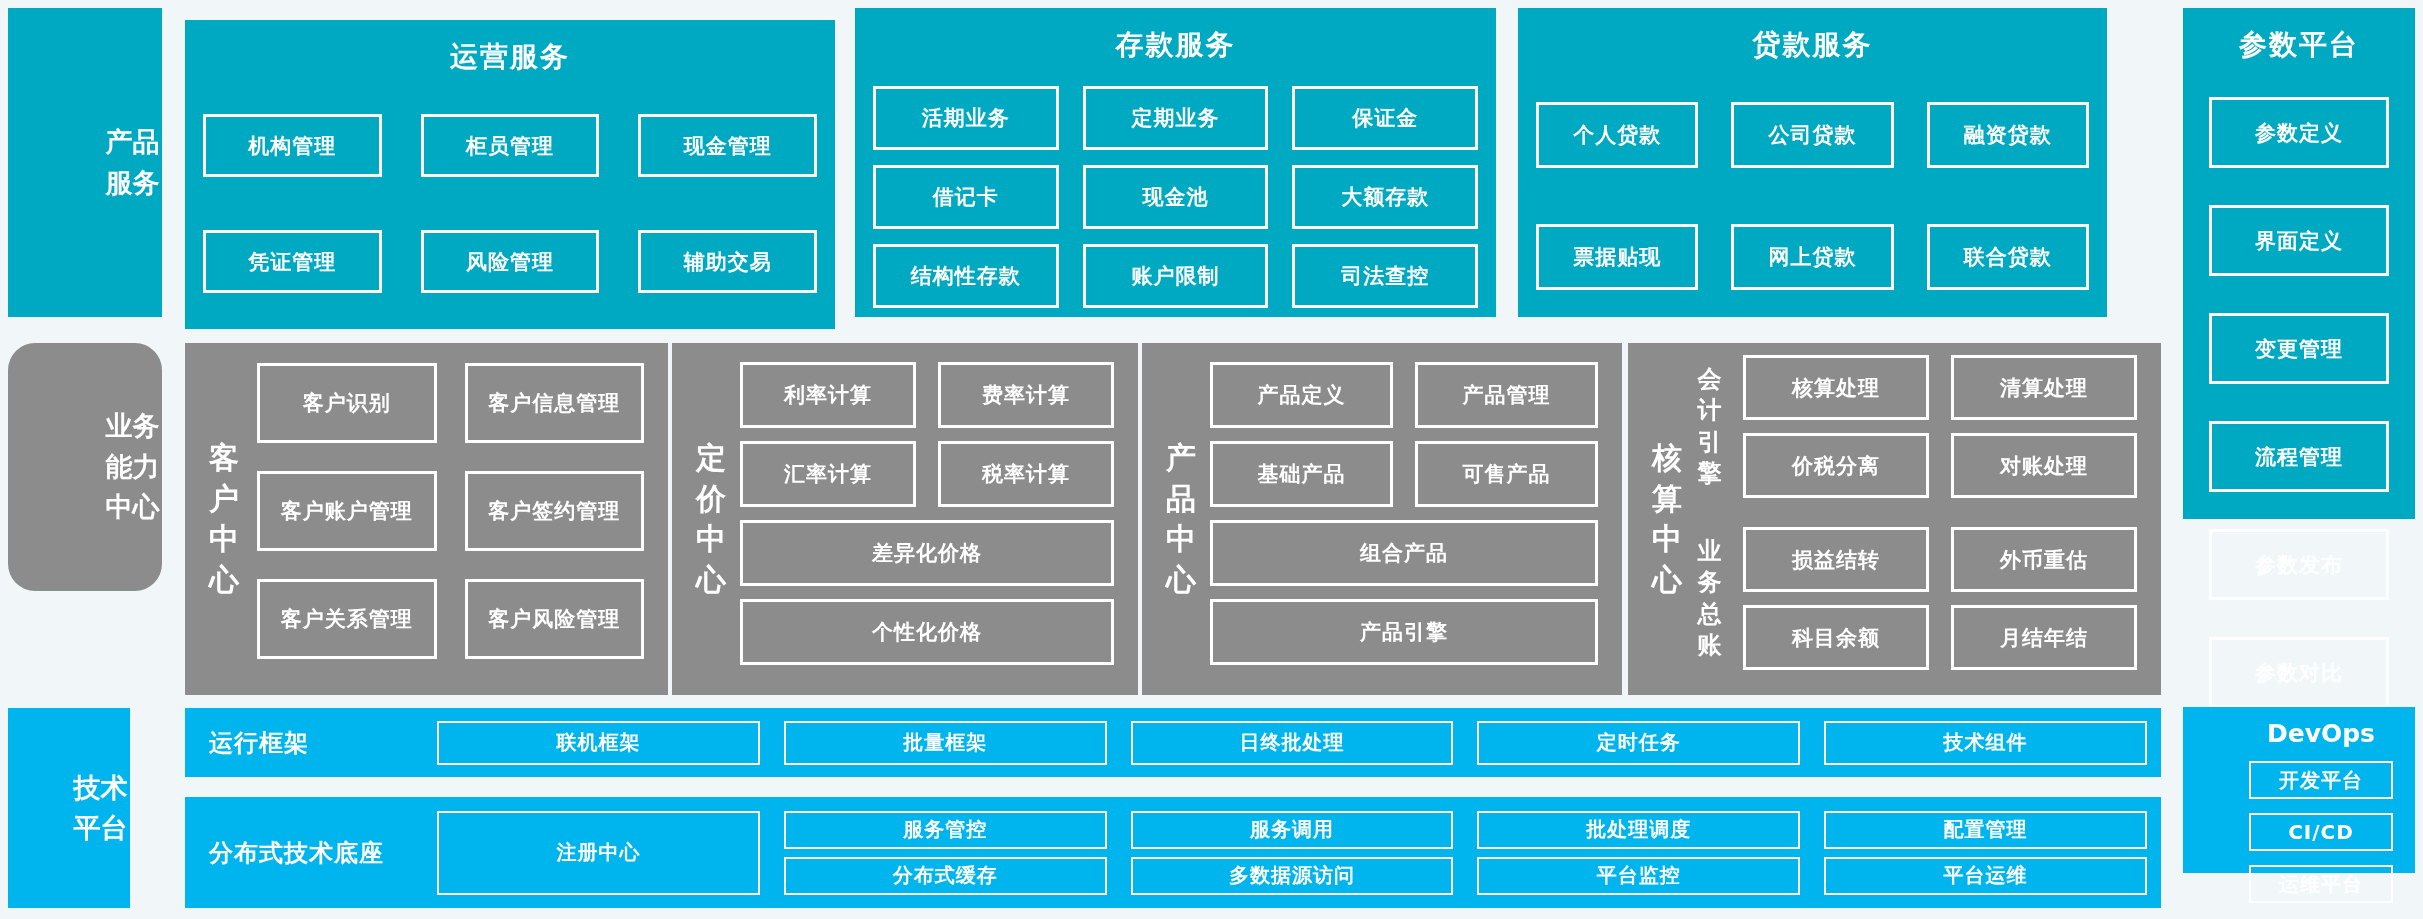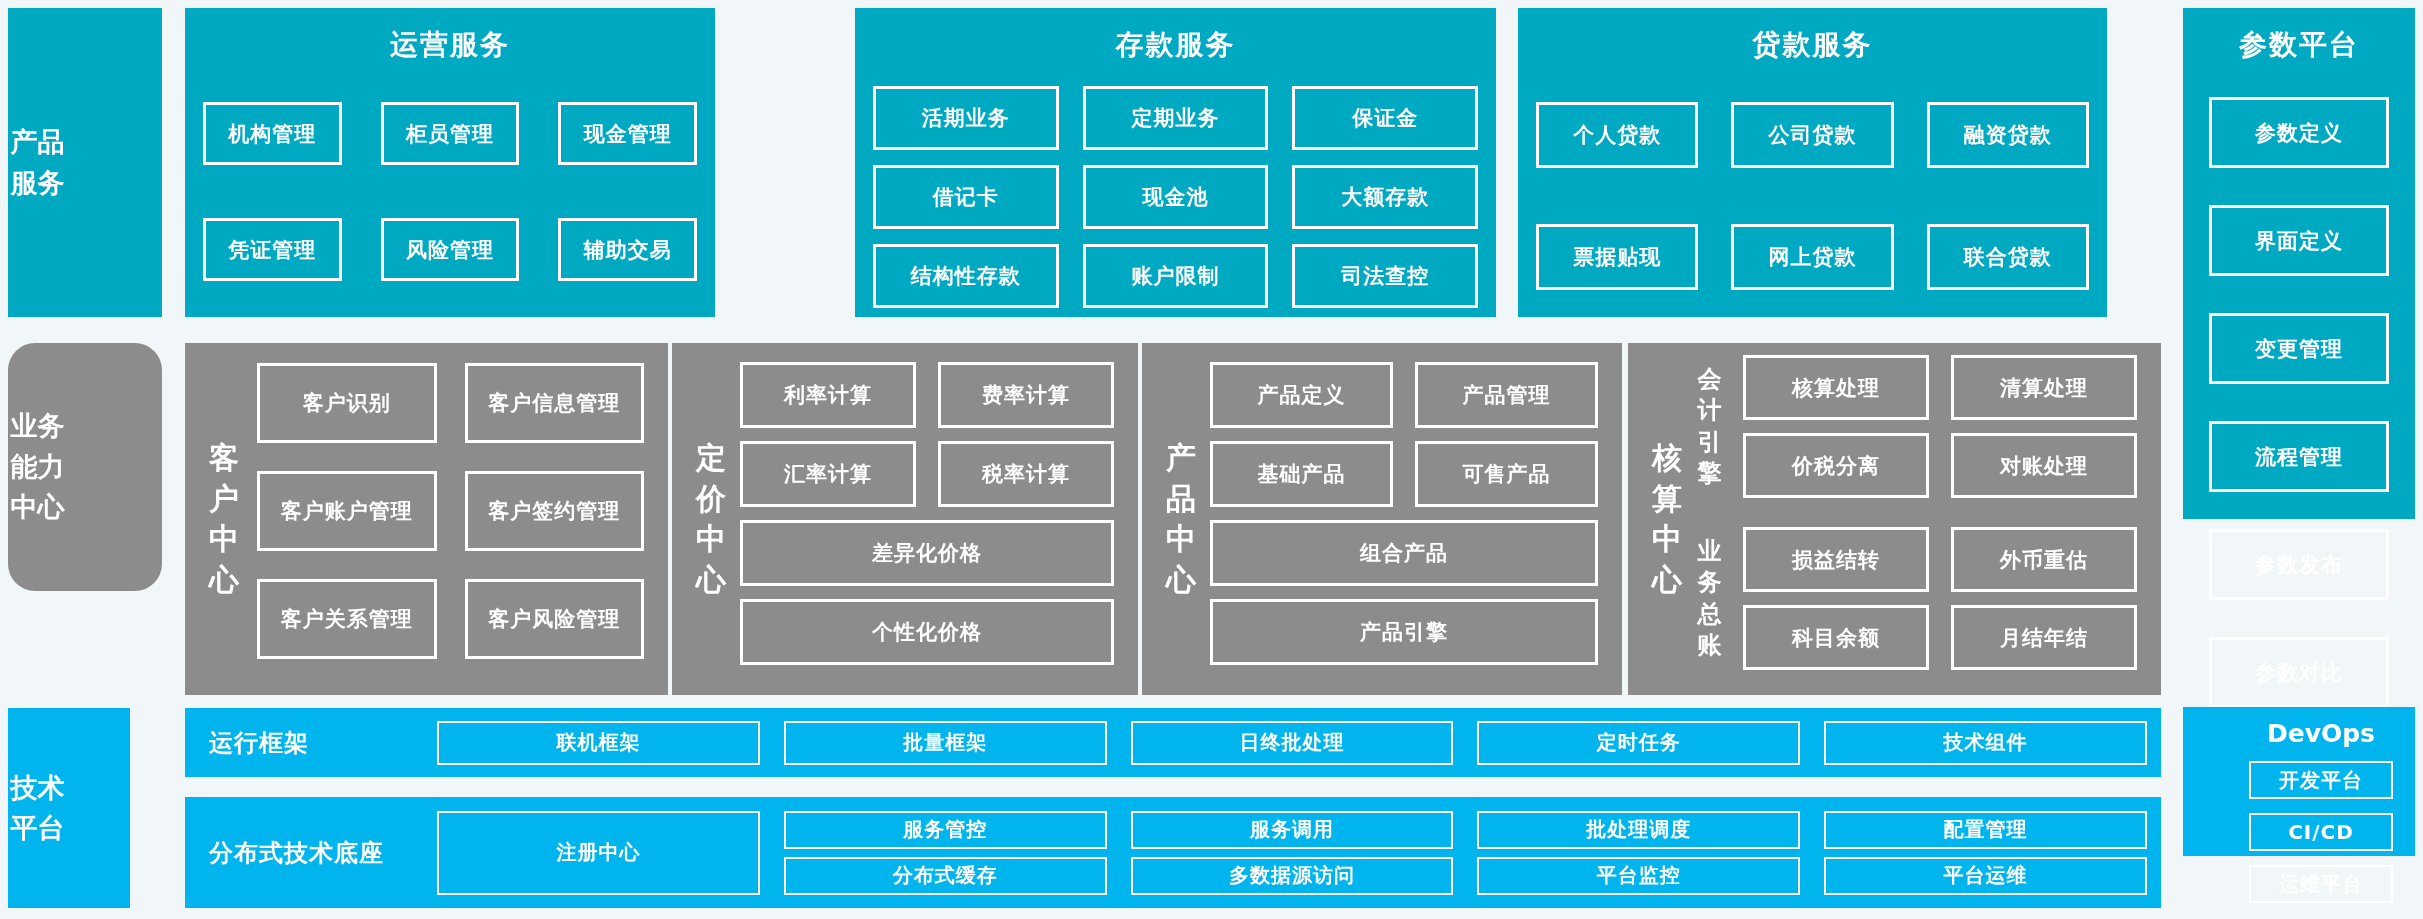--- a/index.html
+++ b/index.html
@@ -13,21 +13,21 @@
     background:#f1f7f8;
     color:#ffffff;
     overflow:hidden;
   }
   .teal { background:#00a9c2; }
   .gray { background:#8c8c8c; }
   .blue { background:#00b5ee; }
   .blk { position:absolute; box-sizing:border-box; }
 
   
-  .rail { display:flex; align-items:center; justify-content:flex-start; }
+  .rail { display:flex; align-items:center; justify-content:flex-end; }
   .rail-text {
     width:2.18em; font-size:27px; font-weight:bold; line-height:1.5;
     word-break:break-all; text-align:center;
   }
 
   
   .sec-title { text-align:center; font-size:28px; font-weight:bold; margin-top:18px; letter-spacing:2px; }
   .cell {
     border:3px solid #ffffff; display:flex; align-items:center; justify-content:center;
     font-size:21px; font-weight:bold; letter-spacing:1px; text-align:center;
@@ -89,21 +89,21 @@
   <div class="blk rail teal" style="left:8px; top:8px; width:154px; height:309px;">
     <div class="rail-text">产品服务</div>
   </div>
   <div class="blk rail gray" style="left:8px; top:343px; width:154px; height:248px;border-radius:27px;">
     <div class="rail-text">业务能力中心</div>
   </div>
   <div class="blk rail blue" style="left:8px; top:708px; width:122px; height:200px;">
     <div class="rail-text">技术平台</div>
   </div>
 
-  <div id="sec-operations" class="blk teal" style="left:185px; top:8px; width:530px; height:309px;">
+  <div id="sec-operations" class="blk teal" style="left:185px; top:20px; width:650px; height:309px;">
     <div class="sec-title">运营服务</div>
     <div class="grid3">
         <div class="cell">机构管理</div>
         <div class="cell">柜员管理</div>
         <div class="cell">现金管理</div>
         <div class="cell">凭证管理</div>
         <div class="cell">风险管理</div>
         <div class="cell">辅助交易</div>
       </div>
   </div>
@@ -226,21 +226,21 @@
         <div class="tcell">服务调用</div>
         <div class="tcell">批处理调度</div>
         <div class="tcell">配置管理</div>
         <div class="tcell">分布式缓存</div>
         <div class="tcell">多数据源访问</div>
         <div class="tcell">平台监控</div>
         <div class="tcell">平台运维</div>
       </div>
   </div>
 
-  <div id="col-devops" class="blk blue" style="left:2183px; top:707px; width:232px; height:149px;padding-left:44px;">
+  <div id="col-devops" class="blk blue" style="left:2183px; top:707px; width:232px; height:166px;padding-left:44px;">
     <div class="devops-title">DevOps</div>
     <div class="devops-stack">
         <div class="tcell">开发平台</div>
         <div class="tcell">CI/CD</div>
         <div class="tcell">运维平台</div>
       </div>
   </div>
 
 </div>
 

